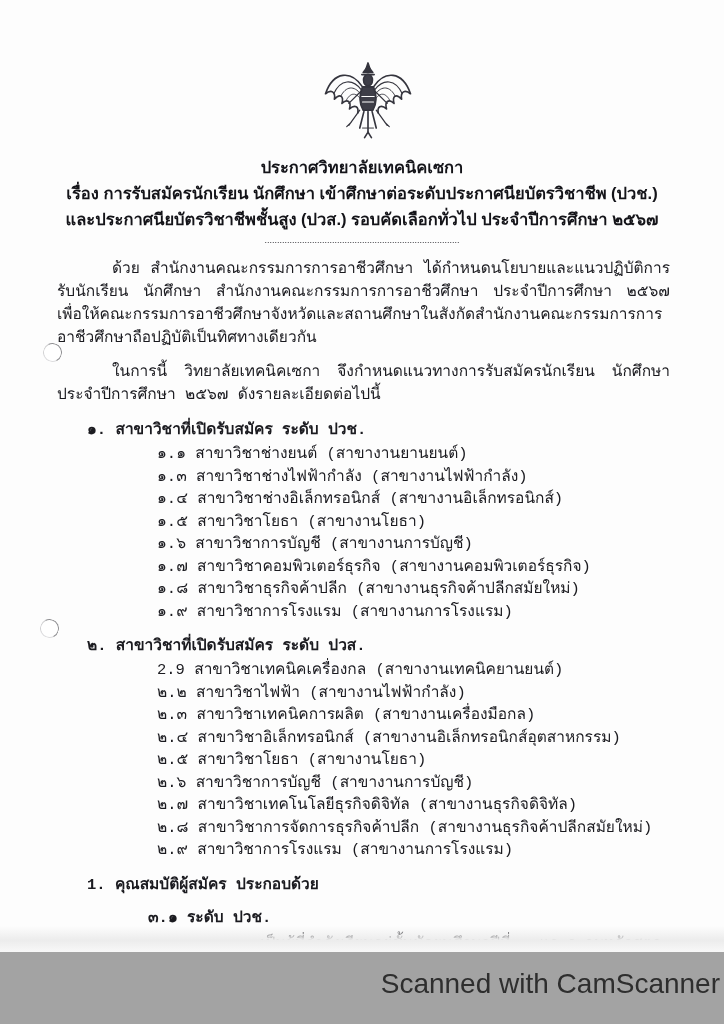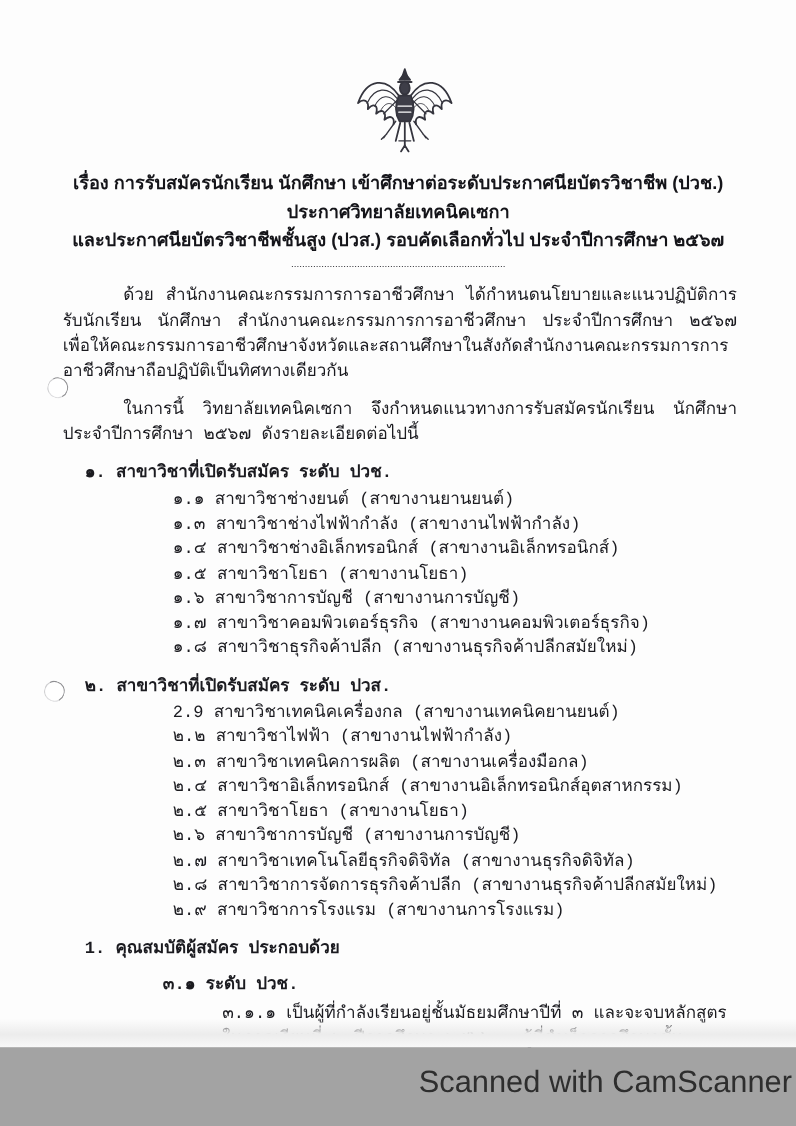--- a/index.html
+++ b/index.html
@@ -67,21 +67,21 @@
   .para {
     margin: 0;
     text-indent: 55px;
     text-align: justify;
   }
   .para.p1 { margin-top: 13px; }
   .para.p2 { margin-top: 11px; }
   .section { margin-top: 11px; }
   .section-heading {
     font-weight: bold;
-    margin-left: 20px;
+    margin-left: 30px;
     font-size: 15.5px;
     line-height: 24px;
   }
   .section-items {
     margin-left: 100px;
     line-height: 22.5px;
     margin-top: 1px;
   }
   .subsection-heading {
     font-weight: bold;
@@ -162,41 +162,42 @@
           <path d="M58 72 L42 94 M46 89 l-7 7 M82 72 L98 94 M94 89 l7 7" stroke-width="1.8"></path>
 
           <path d="M64 74 L58 98 M70 74 L70 104 M76 74 L82 98"></path>
           <path d="M70 104 L65 112 M70 104 L75 112"></path>
           <path d="M62 98 h16" stroke-width="1.4"></path>
         </g>
       </svg>
     </div>
 
     <div class="title-block">
+      <div>ประกาศวิทยาลัยเทคนิคเซกา</div>
       <div>เรื่อง  การรับสมัครนักเรียน นักศึกษา เข้าศึกษาต่อระดับประกาศนียบัตรวิชาชีพ (ปวช.)</div>
-      <div>ประกาศวิทยาลัยเทคนิคเซกา</div>
       <div>และประกาศนียบัตรวิชาชีพชั้นสูง (ปวส.) รอบคัดเลือกทั่วไป ประจำปีการศึกษา ๒๕๖๗</div>
     </div>
     <div class="divider">..............................................................................</div>
 
     <div class="body-text">
 
       <p class="para p1">ด้วย สำนักงานคณะกรรมการการอาชีวศึกษา ได้กำหนดนโยบายและแนวปฏิบัติการรับนักเรียน นักศึกษา สำนักงานคณะกรรมการการอาชีวศึกษา ประจำปีการศึกษา ๒๕๖๗  เพื่อให้คณะกรรมการอาชีวศึกษาจังหวัดและสถานศึกษาในสังกัดสำนักงานคณะกรรมการการอาชีวศึกษาถือปฏิบัติเป็นทิศทางเดียวกัน</p>
       <p class="para p2">ในการนี้  วิทยาลัยเทคนิคเซกา จึงกำหนดแนวทางการรับสมัครนักเรียน นักศึกษา ประจำปีการศึกษา ๒๕๖๗ ดังรายละเอียดต่อไปนี้</p>
 
       <div class="section">
         <div class="section-heading">๑. สาขาวิชาที่เปิดรับสมัคร ระดับ ปวช.</div>
         <div class="section-items">
           <div>๑.๑ สาขาวิชาช่างยนต์ (สาขางานยานยนต์)</div>
           <div>๑.๓ สาขาวิชาช่างไฟฟ้ากำลัง (สาขางานไฟฟ้ากำลัง)</div>
           <div>๑.๔ สาขาวิชาช่างอิเล็กทรอนิกส์ (สาขางานอิเล็กทรอนิกส์)</div>
           <div>๑.๕ สาขาวิชาโยธา (สาขางานโยธา)</div>
           <div>๑.๖ สาขาวิชาการบัญชี (สาขางานการบัญชี)</div>
           <div>๑.๗ สาขาวิชาคอมพิวเตอร์ธุรกิจ (สาขางานคอมพิวเตอร์ธุรกิจ)</div>
           <div>๑.๘ สาขาวิชาธุรกิจค้าปลีก (สาขางานธุรกิจค้าปลีกสมัยใหม่)</div>
+          <div>๑.๙ สาขาวิชาการโรงแรม (สาขางานการโรงแรม)</div>
         </div>
       </div>
 
       <div class="section">
         <div class="section-heading">๒. สาขาวิชาที่เปิดรับสมัคร ระดับ ปวส.</div>
         <div class="section-items">
           <div>2.9 สาขาวิชาเทคนิคเครื่องกล (สาขางานเทคนิคยานยนต์)</div>
           <div>๒.๒ สาขาวิชาไฟฟ้า (สาขางานไฟฟ้ากำลัง)</div>
           <div>๒.๓ สาขาวิชาเทคนิคการผลิต (สาขางานเครื่องมือกล)</div>
           <div>๒.๔ สาขาวิชาอิเล็กทรอนิกส์ (สาขางานอิเล็กทรอนิกส์อุตสาหกรรม)</div>

